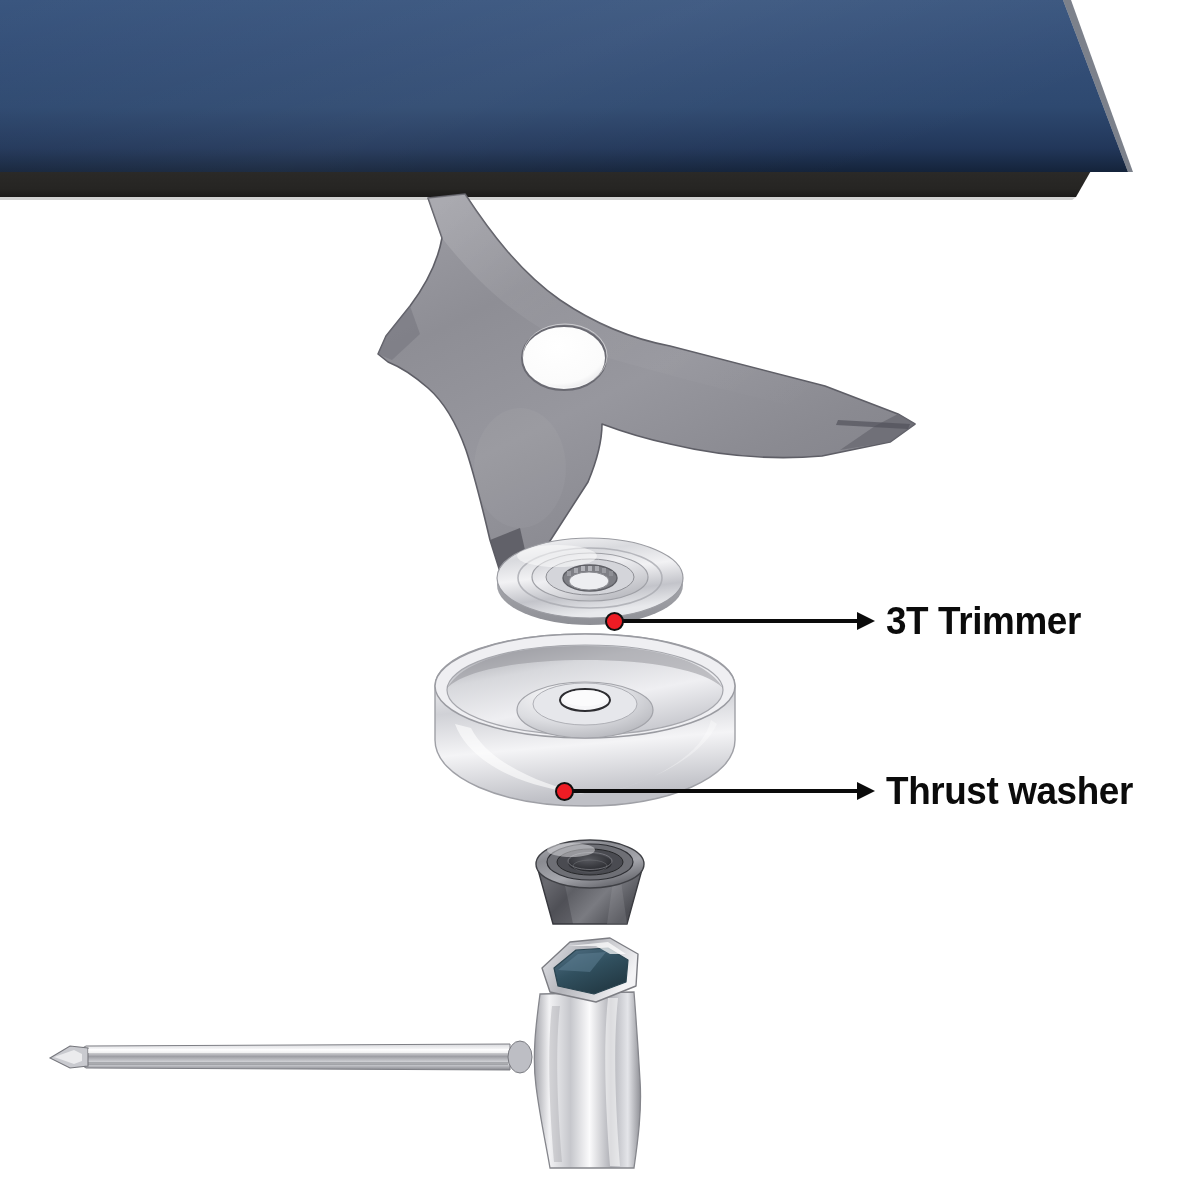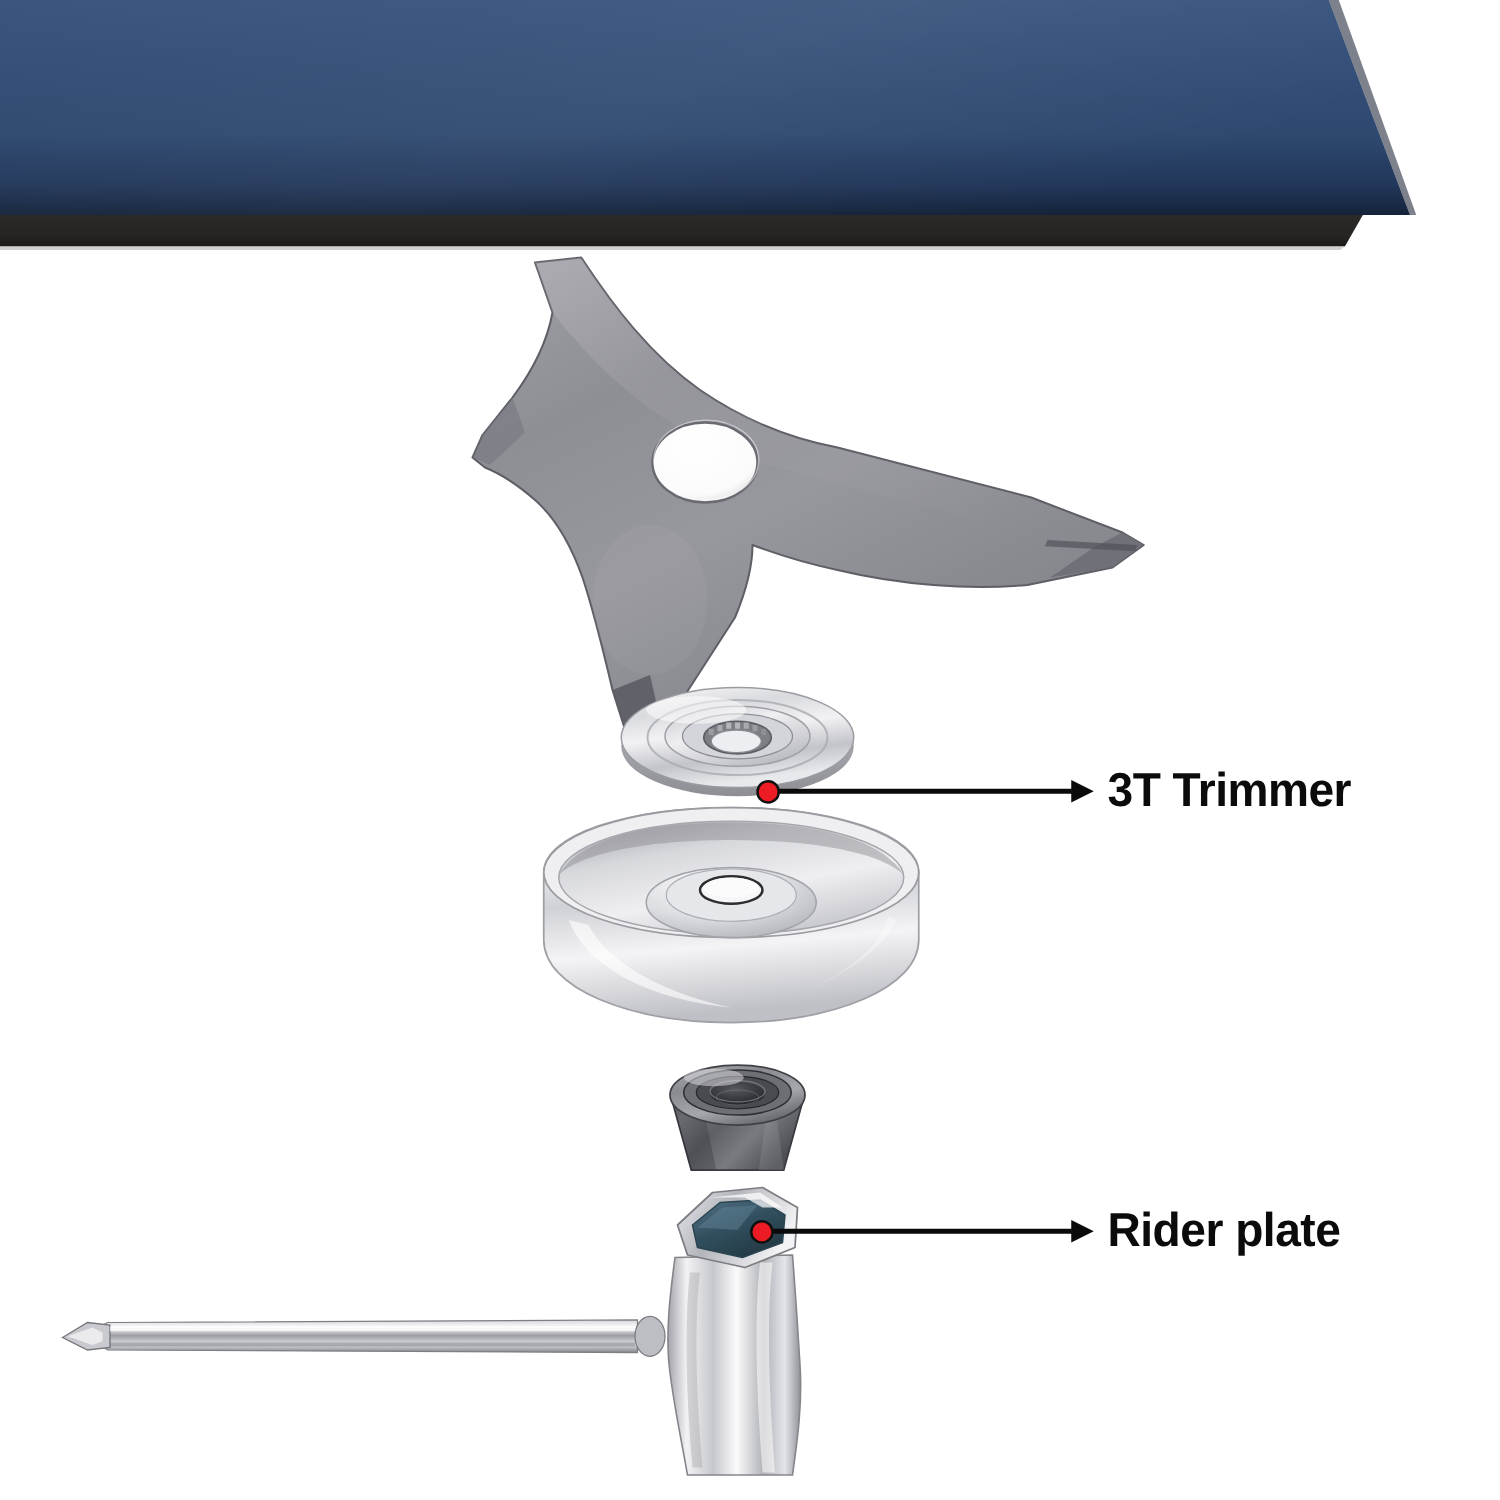--- a/index.html
+++ b/index.html
@@ -61,21 +61,21 @@
     text-shadow: 1px 1px 1.5px rgba(0,0,0,0.42);
     transform: scaleX(0.92);
     transform-origin: left center;
   }
   #subline-1 { top: 86px; }
   #subline-2 { top: 118px; }
 
   
   #diagram {
     position: absolute;
-    left: 0; top: 200px;
+    left: 0; top: 188px;
     width: 1200px;
     height: 1000px;
   }
   .part {
     position: absolute;
   }
 
   #part-blade  { left: 370px; top: 0px;   width: 560px; height: 400px; }
   #part-washer { left: 485px; top: 335px; width: 210px; height: 110px; }
   #part-plate  { left: 425px; top: 440px; width: 320px; height: 205px; }
@@ -427,22 +427,22 @@
     </svg>
   </div>
 
   <div class="callout" id="callout-0">
     <span class="dot"></span>
     <span class="leader" style="width:236px"></span>
     <span class="arrowhead"></span>
     <span class="callout-label">3T Trimmer</span>
   </div>
 
-
-  <div class="callout" id="callout-2">
+  <div class="callout" id="callout-1">
     <span class="dot"></span>
-    <span class="leader" style="width:241px"></span>
+    <span class="leader" style="width:286px"></span>
     <span class="arrowhead"></span>
-    <span class="callout-label">Rider plate</span>
-  </div>
+    <span class="callout-label">Thrust washer</span>
+  </div>
+
 
 
 </div>
 
 </body></html>

